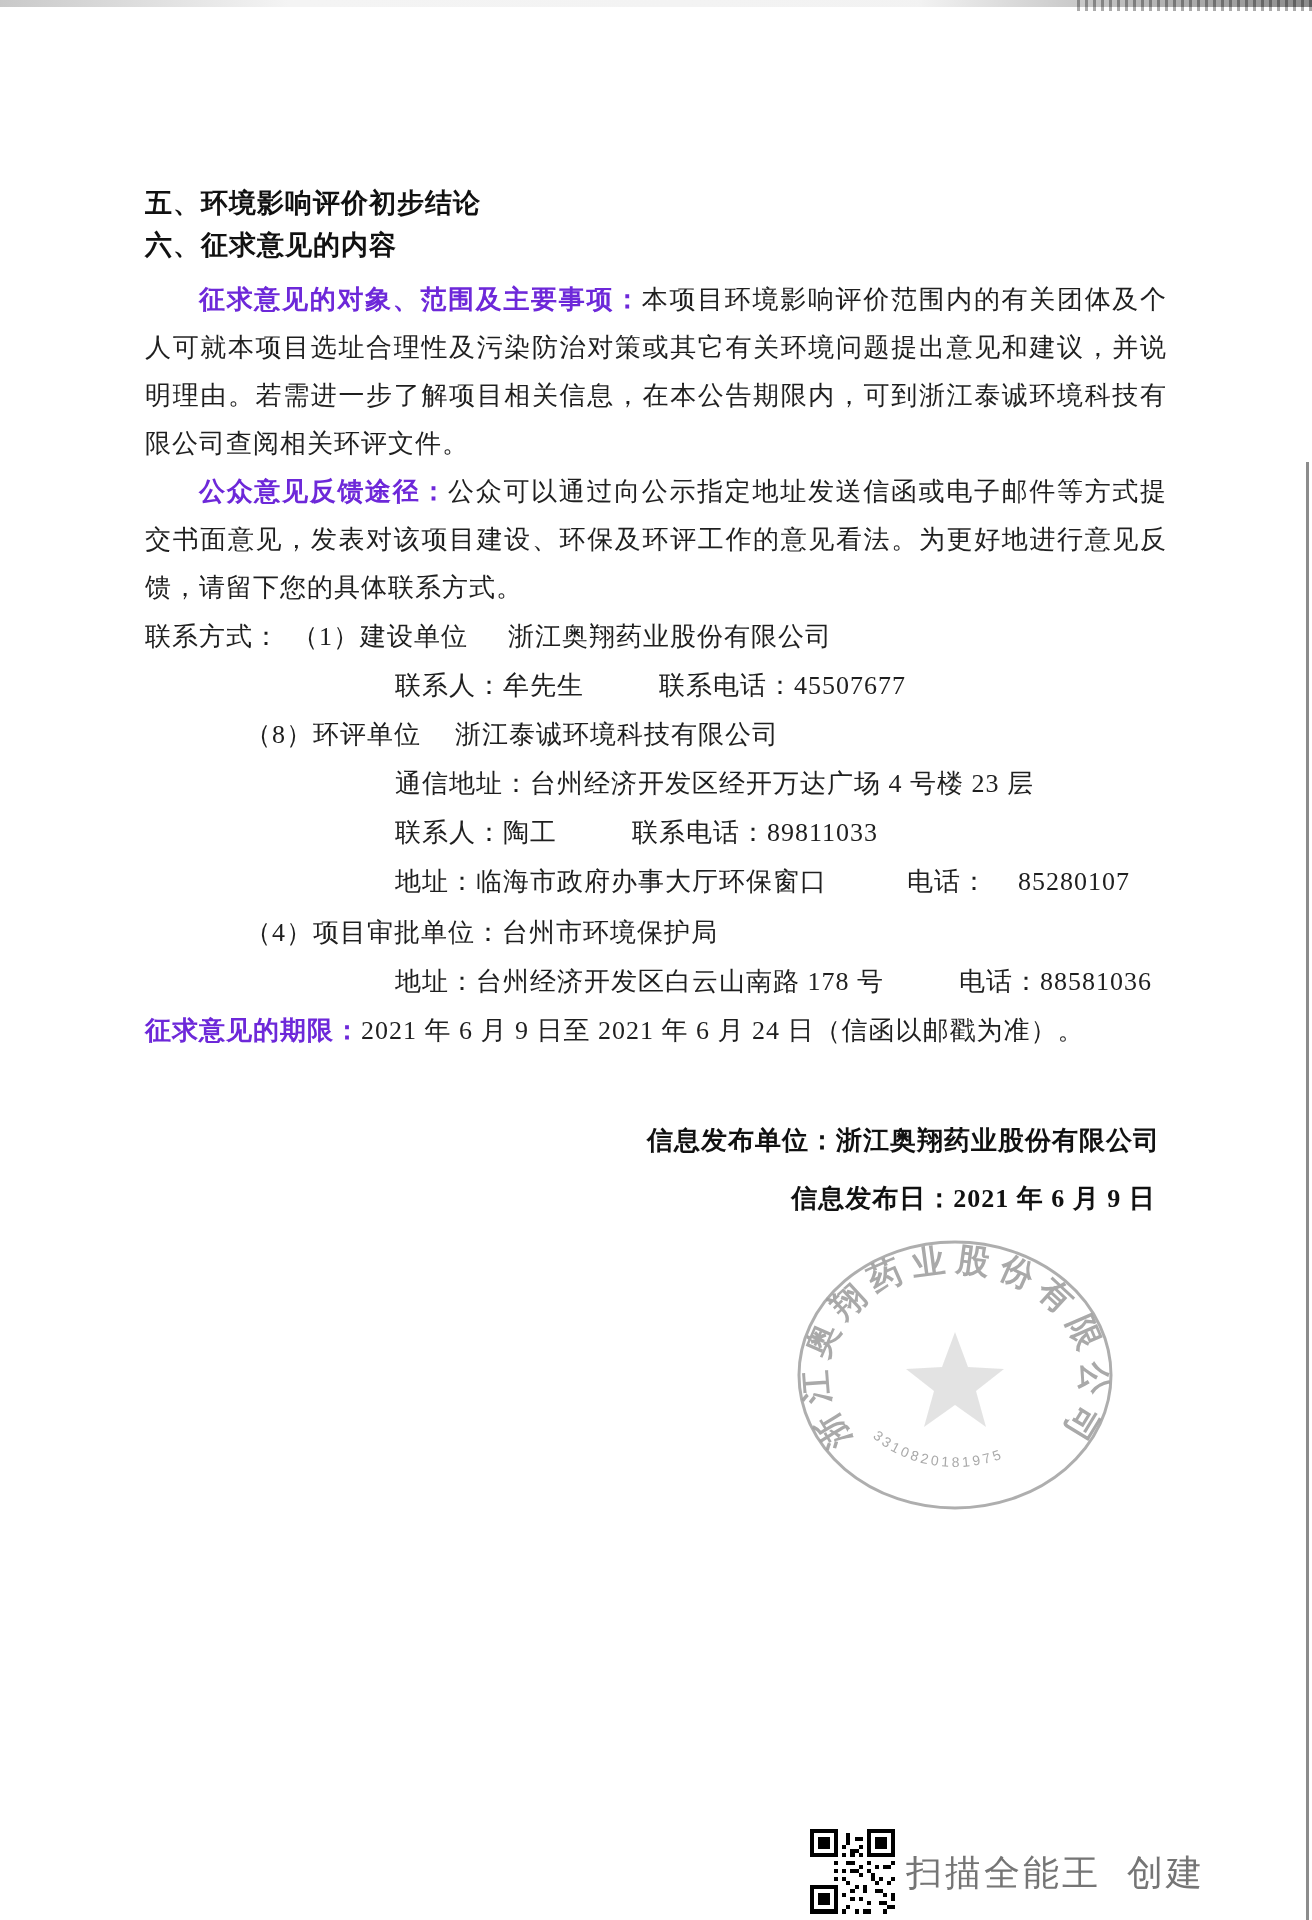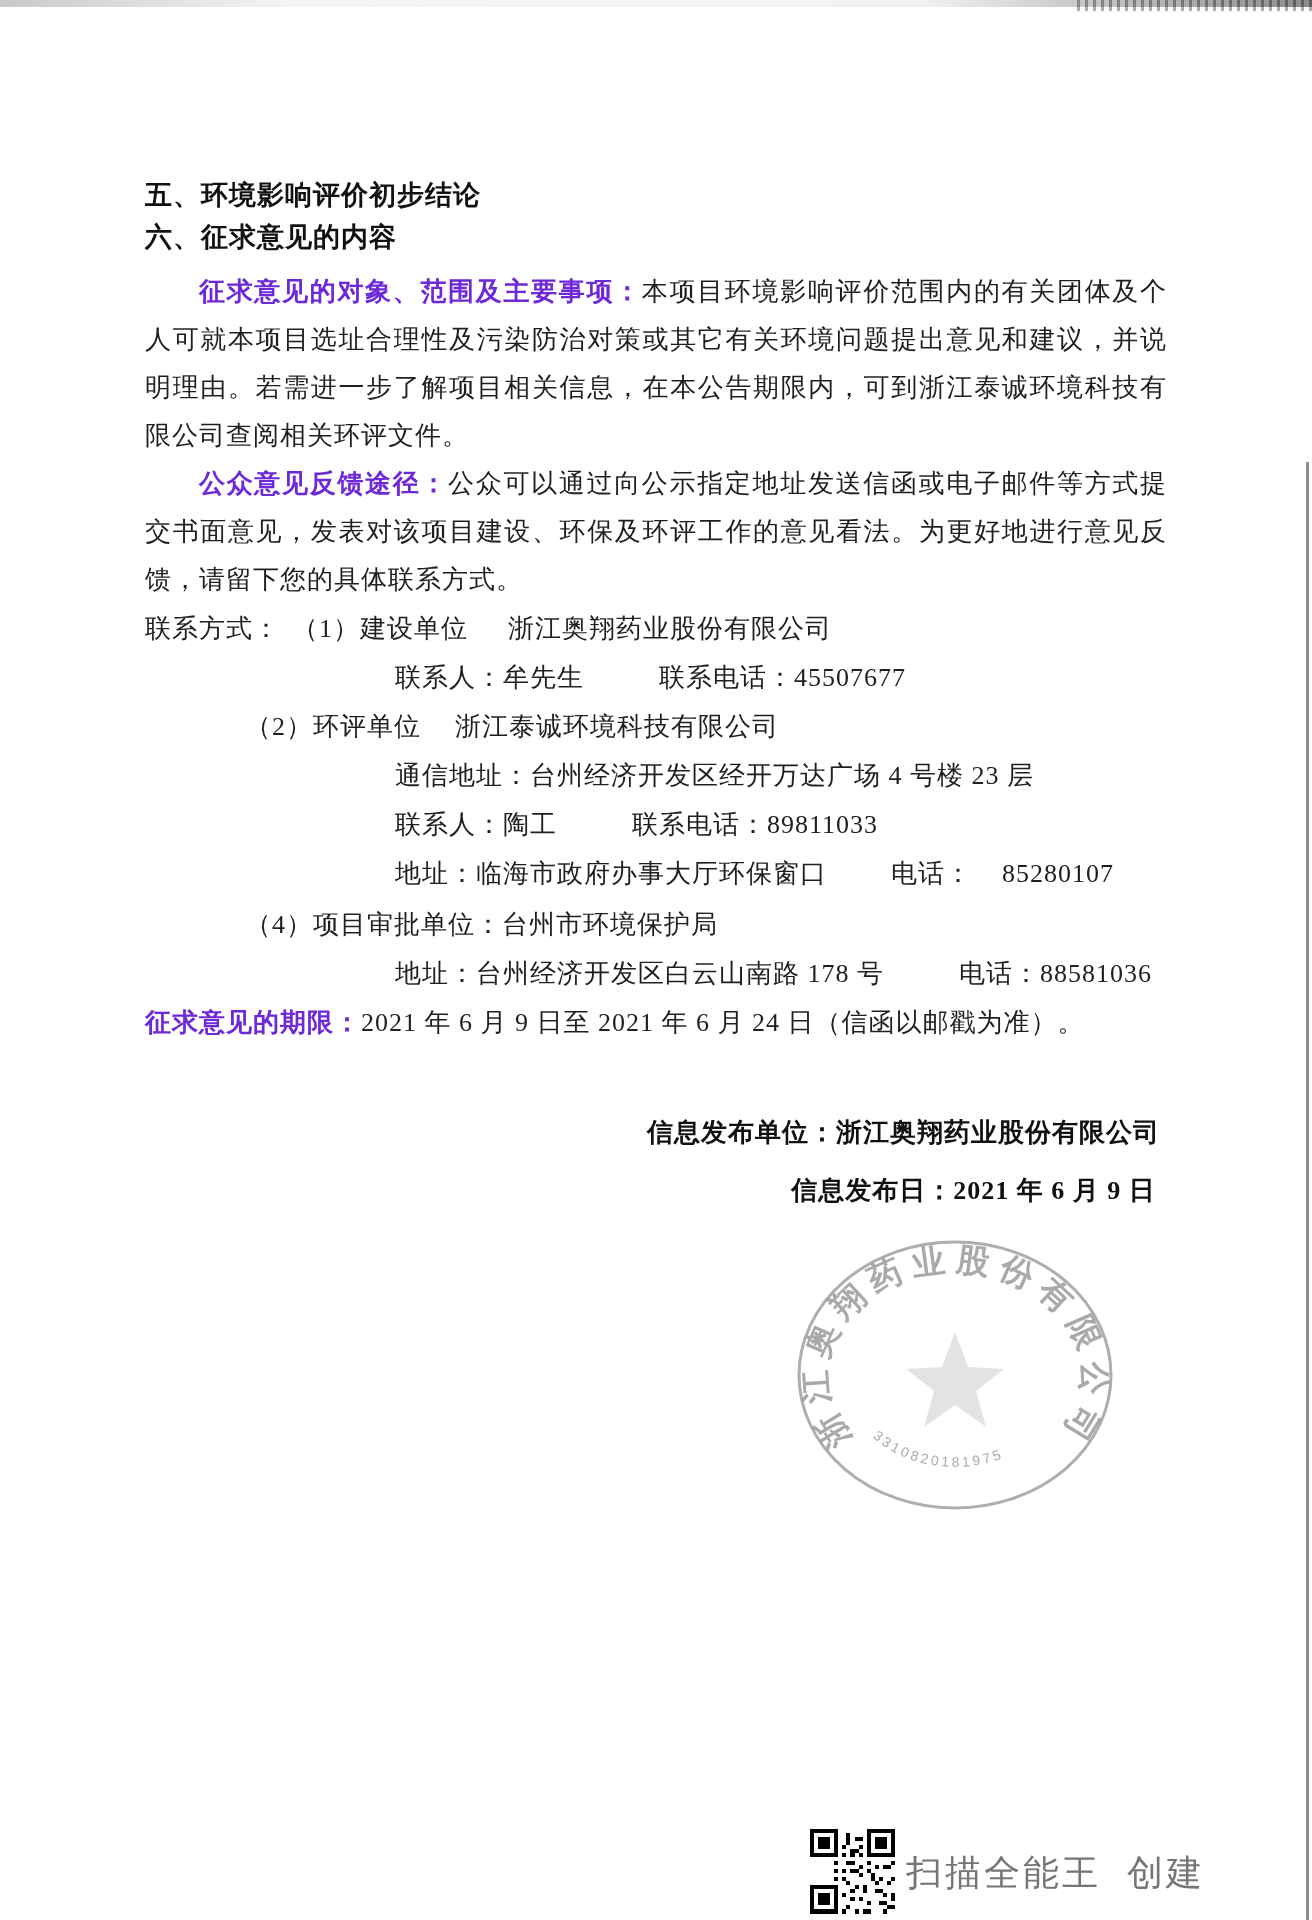--- a/index.html
+++ b/index.html
@@ -19,40 +19,40 @@
   }
   .edge-top-right{
     position:absolute;top:0;right:0;width:235px;height:11px;opacity:.65;
     background:repeating-linear-gradient(90deg,rgba(0,0,0,.5) 0 3px,rgba(0,0,0,0) 3px 8px);
   }
   .edge-right{
     position:absolute;top:462px;right:3px;width:3px;height:1458px;
     background:rgba(45,45,45,.55);
   }
   .content{
-    position:absolute;left:145px;top:0;width:1022px;z-index:2;
+    position:absolute;left:145px;top:8px;width:1022px;z-index:2;
     font-size:26px;letter-spacing:1px;line-height:48px;
   }
   .sec-title{
     font-size:27px;font-weight:bold;color:#111;line-height:34px;margin:0;
   }
   .t5{margin-top:178px;}
   .t6{margin-top:8px;}
   p.para{margin:14px 0 0 0;text-align:justify;text-indent:54px;}
   p.para2{margin:0;text-align:justify;text-indent:54px;}
   .lead{font-weight:bold;color:#6d28d9;}
   .contact{margin:0;line-height:49px;}
   .cline{white-space:nowrap;}
   .ind1{margin-left:100px;}
   .ind2{margin-left:250px;}
   .gap-name{margin-left:40px;}
   .gap-name2{margin-left:34px;}
   .gap-label{margin-left:12px;}
   .gap-phone{margin-left:75px;}
-  .gap-tel{margin-left:64px;font-family:Liberation Mono, monospace;}
+  .gap-tel{margin-left:80px;font-family:Liberation Mono, monospace;}
   .gap-telnum{margin-left:30px;}
   .deadline{line-height:49px;white-space:nowrap;}
   .signature{margin-top:62px;}
   .sig-line{font-weight:bold;color:#111;line-height:48px;white-space:nowrap;text-align:center;}
   .sig-1{margin-left:495px;}
   .sig-2{margin-left:635px;margin-top:10px;}
   .stamp{position:absolute;left:783px;top:1228px;width:344px;height:294px;z-index:1;opacity:.85;}
   .footer-mark{position:absolute;left:810px;top:1827px;z-index:3;}
   .qr{position:absolute;left:0;top:0;width:85px;height:88px;}
   .wm-text{
@@ -91,21 +91,21 @@
     <h2 class="sec-title t6">六、征求意见的内容</h2>
 
     <p class="para"><span class="lead">征求意见的对象、范围及主要事项：</span><span>本项目环境影响评价范围内的有关团体及个人可就本项目选址合理性及污染防治对策或其它有关环境问题提出意见和建议，并说明理由。若需进一步了解项目相关信息，在本公告期限内，可到浙江泰诚环境科技有限公司查阅相关环评文件。</span></p>
 
     <p class="para2"><span class="lead">公众意见反馈途径：</span><span>公众可以通过向公示指定地址发送信函或电子邮件等方式提交书面意见，发表对该项目建设、环保及环评工作的意见看法。为更好地进行意见反馈，请留下您的具体联系方式。</span></p>
 
     <div class="contact">
       <div class="cline"><span>联系方式：</span><span class="gap-label">（1）建设单位</span><span class="gap-name">浙江奥翔药业股份有限公司</span></div>
       <div class="cline ind2"><span>联系人：牟先生</span><span class="gap-phone">联系电话：45507677</span></div>
 
-      <div class="cline ind1"><span>（2）环评单位</span><span class="gap-name2">浙江泰诚环境科技有限公司</span></div>
+      <div class="cline ind1"><span>（8）环评单位</span><span class="gap-name2">浙江泰诚环境科技有限公司</span></div>
       <div class="cline ind2">通信地址：台州经济开发区经开万达广场 4 号楼 23 层</div>
       <div class="cline ind2"><span>联系人：陶工</span><span class="gap-phone">联系电话：89811033</span></div>
 
       <div class="cline ind2"><span>地址：临海市政府办事大厅环保窗口</span><span class="gap-tel">电话：</span><span class="gap-telnum">85280107</span></div>
 
       <div class="cline ind1"><span>（4）项目审批单位：</span><span>台州市环境保护局</span></div>
       <div class="cline ind2"><span>地址：台州经济开发区白云山南路 178 号</span><span class="gap-phone">电话：88581036</span></div>
 
       <div class="deadline"><span class="lead">征求意见的期限：</span><span>2021 年 6 月 9 日至 2021 年 6 月 24 日（信函以邮戳为准）。</span></div>
     </div>

